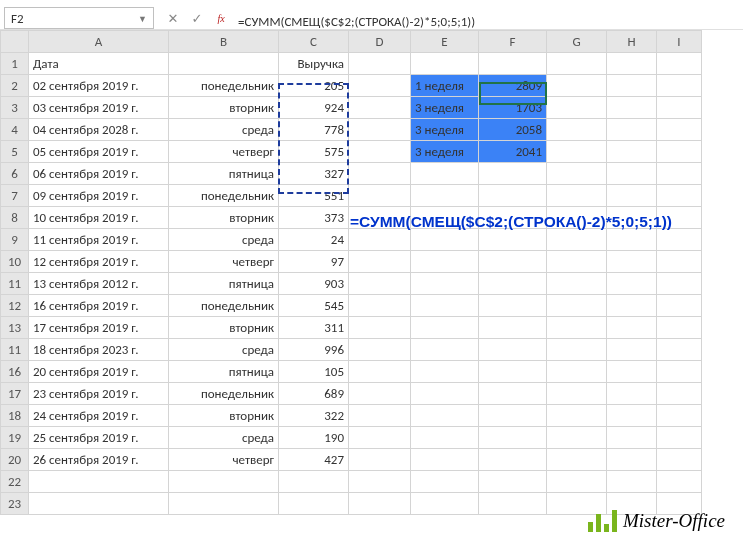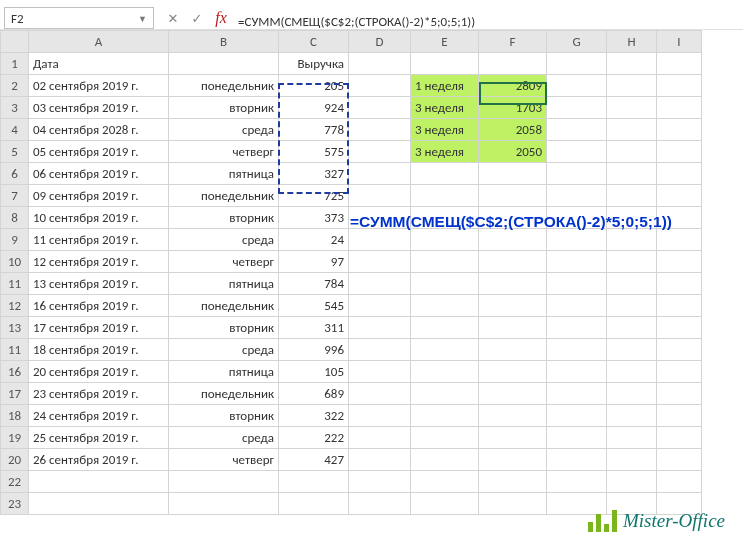--- a/index.html
+++ b/index.html
@@ -46,21 +46,21 @@
     width: 22px;
     height: 22px;
     display: flex;
     align-items: center;
     justify-content: center;
     color: #888;
     font-size: 13px;
   }
   .fx-btn.check { color: #888; }
   .fx-btn.cancel { color: #888; }
-  .fx-btn.fx { font-style: italic; font-family: "Times New Roman", serif; color: #b91c1c; font-size: 16px; }
+  .fx-btn.fx { font-style: italic; font-family: "Times New Roman", serif; color: #b91c1c; font-size: 10px; }
   .formula-input {
     flex: 1;
     padding: 0 6px;
     font-size: 13px;
   }
 
   .grid-wrap { position: relative; }
 
   .grid {
     border-collapse: collapse;
@@ -90,21 +90,21 @@
   .col-F { width: 68px; }
   .col-G { width: 60px; }
   .col-H { width: 50px; }
   .col-I { width: 45px; }
 
   .grid td { padding: 0 4px; }
   .al-l { text-align: left; }
   .al-r { text-align: right; }
 
   .highlight {
-    background: #bef264;
+    background: #3b82f6;
     margin-top: 31px;
   }
   
   
   .ants {
     position: absolute;
     border: 2px dashed #1e3c9d;
     pointer-events: none;
     left: 278px;
     top: 53px;
@@ -135,21 +135,21 @@
     font-family: Arial, sans-serif;
   }
 
   .watermark {
     position: absolute;
     bottom: 12px;
     right: 18px;
     display: flex;
     align-items: center;
     gap: 6px;
-    color: #0f766e;
+    color: #000000;
     font-size: 19px;
     font-style: italic;
     font-family: Georgia, serif;
   }
   .wm-bars {
     display: flex;
     align-items: flex-end;
     gap: 3px;
     height: 22px;
   }
@@ -240,42 +240,42 @@
           <td class="al-l"></td>
           <td class="al-l"></td>
         </tr>
         <tr>
           <td class="row-h">5</td>
           <td class="al-l">05 сентября 2019 г.</td>
           <td class="al-r">четверг</td>
           <td class="al-r">575</td>
           <td class="al-l"></td>
           <td class="al-l highlight">3 неделя</td>
-          <td class="al-r highlight">2050</td>
+          <td class="al-r highlight">2041</td>
           <td class="al-l"></td>
           <td class="al-l"></td>
           <td class="al-l"></td>
         </tr>
         <tr>
           <td class="row-h">6</td>
           <td class="al-l">06 сентября 2019 г.</td>
           <td class="al-r">пятница</td>
           <td class="al-r">327</td>
           <td class="al-l"></td>
           <td class="al-l"></td>
           <td class="al-r"></td>
           <td class="al-l"></td>
           <td class="al-l"></td>
           <td class="al-l"></td>
         </tr>
         <tr>
           <td class="row-h">7</td>
           <td class="al-l">09 сентября 2019 г.</td>
           <td class="al-r">понедельник</td>
-          <td class="al-r">725</td>
+          <td class="al-r">551</td>
           <td class="al-l"></td>
           <td class="al-l"></td>
           <td class="al-r"></td>
           <td class="al-l"></td>
           <td class="al-l"></td>
           <td class="al-l"></td>
         </tr>
         <tr>
           <td class="row-h">8</td>
           <td class="al-l">10 сентября 2019 г.</td>
@@ -307,23 +307,23 @@
           <td class="al-r">97</td>
           <td class="al-l"></td>
           <td class="al-l"></td>
           <td class="al-r"></td>
           <td class="al-l"></td>
           <td class="al-l"></td>
           <td class="al-l"></td>
         </tr>
         <tr>
           <td class="row-h">11</td>
-          <td class="al-l">13 сентября 2019 г.</td>
+          <td class="al-l">13 сентября 2012 г.</td>
           <td class="al-r">пятница</td>
-          <td class="al-r">784</td>
+          <td class="al-r">903</td>
           <td class="al-l"></td>
           <td class="al-l"></td>
           <td class="al-r"></td>
           <td class="al-l"></td>
           <td class="al-l"></td>
           <td class="al-l"></td>
         </tr>
         <tr>
           <td class="row-h">12</td>
           <td class="al-l">16 сентября 2019 г.</td>
@@ -343,21 +343,21 @@
           <td class="al-r">311</td>
           <td class="al-l"></td>
           <td class="al-l"></td>
           <td class="al-r"></td>
           <td class="al-l"></td>
           <td class="al-l"></td>
           <td class="al-l"></td>
         </tr>
         <tr>
           <td class="row-h">11</td>
-          <td class="al-l">18 сентября 2019 г.</td>
+          <td class="al-l">18 сентября 2023 г.</td>
           <td class="al-r">среда</td>
           <td class="al-r">996</td>
           <td class="al-l"></td>
           <td class="al-l"></td>
           <td class="al-r"></td>
           <td class="al-l"></td>
           <td class="al-l"></td>
           <td class="al-l"></td>
         </tr>
         <tr>
@@ -393,21 +393,21 @@
           <td class="al-l"></td>
           <td class="al-r"></td>
           <td class="al-l"></td>
           <td class="al-l"></td>
           <td class="al-l"></td>
         </tr>
         <tr>
           <td class="row-h">19</td>
           <td class="al-l">25 сентября 2019 г.</td>
           <td class="al-r">среда</td>
-          <td class="al-r">222</td>
+          <td class="al-r">190</td>
           <td class="al-l"></td>
           <td class="al-l"></td>
           <td class="al-r"></td>
           <td class="al-l"></td>
           <td class="al-l"></td>
           <td class="al-l"></td>
         </tr>
         <tr>
           <td class="row-h">20</td>
           <td class="al-l">26 сентября 2019 г.</td>

